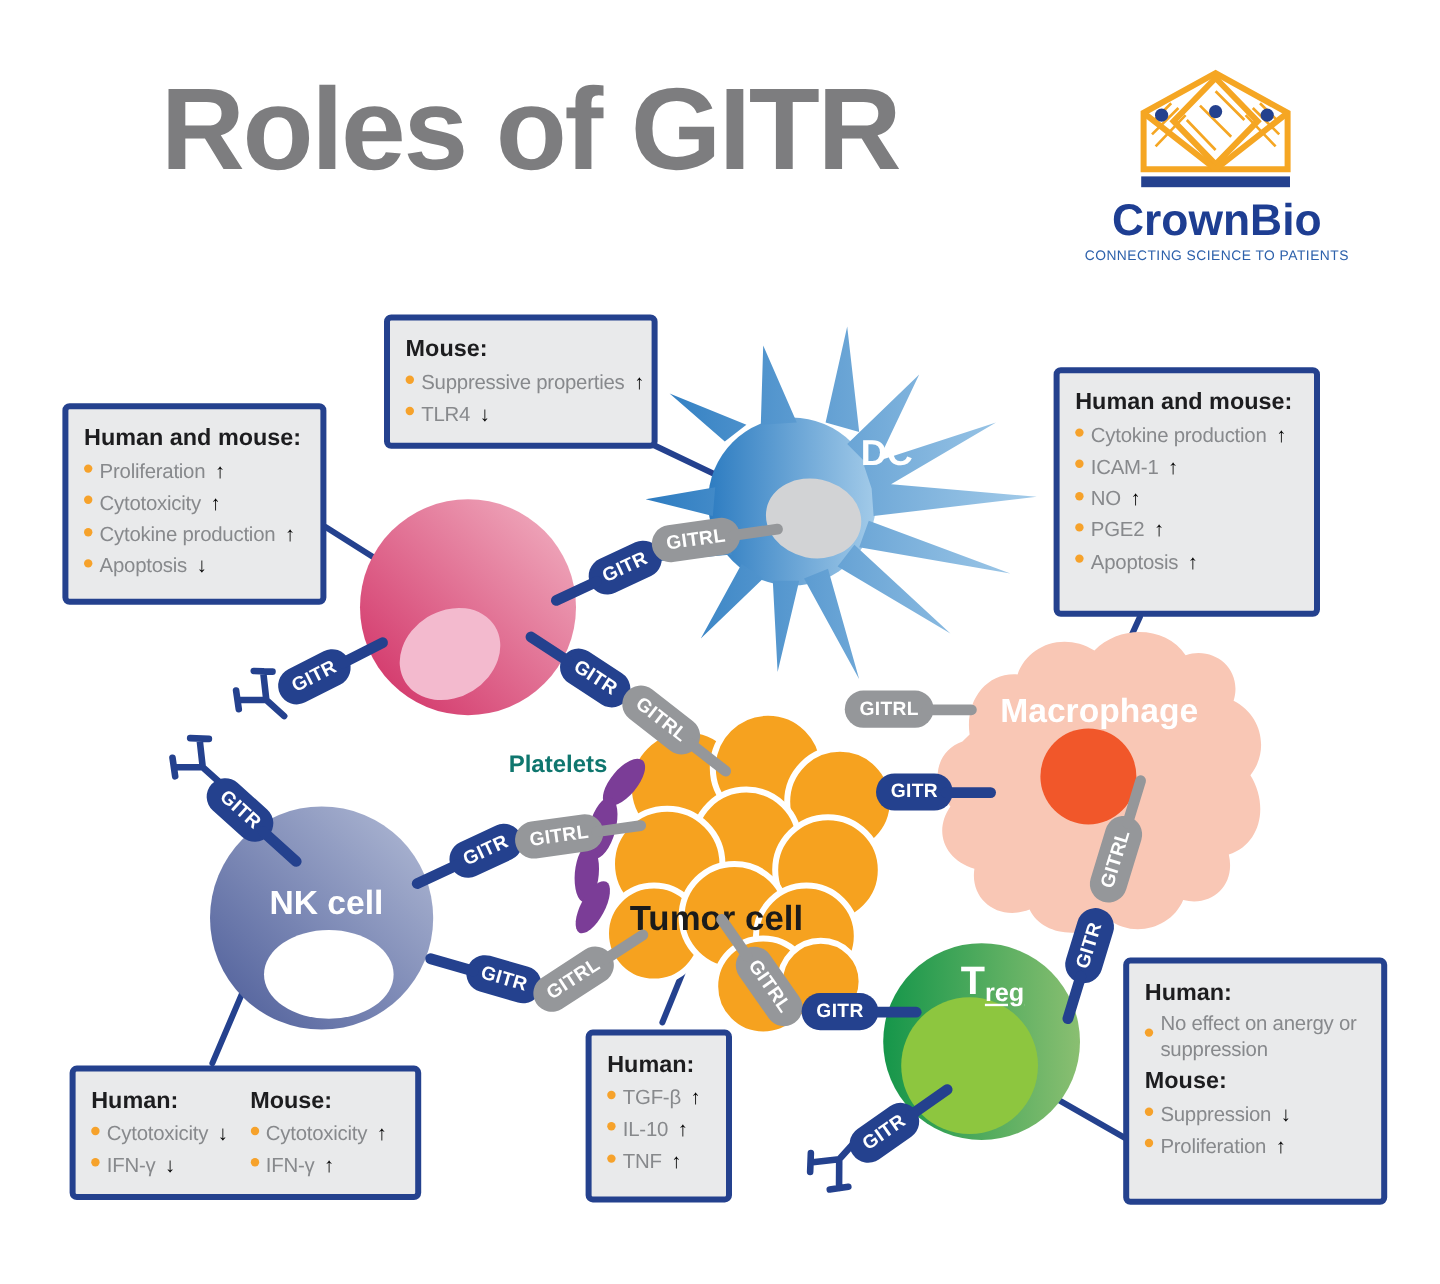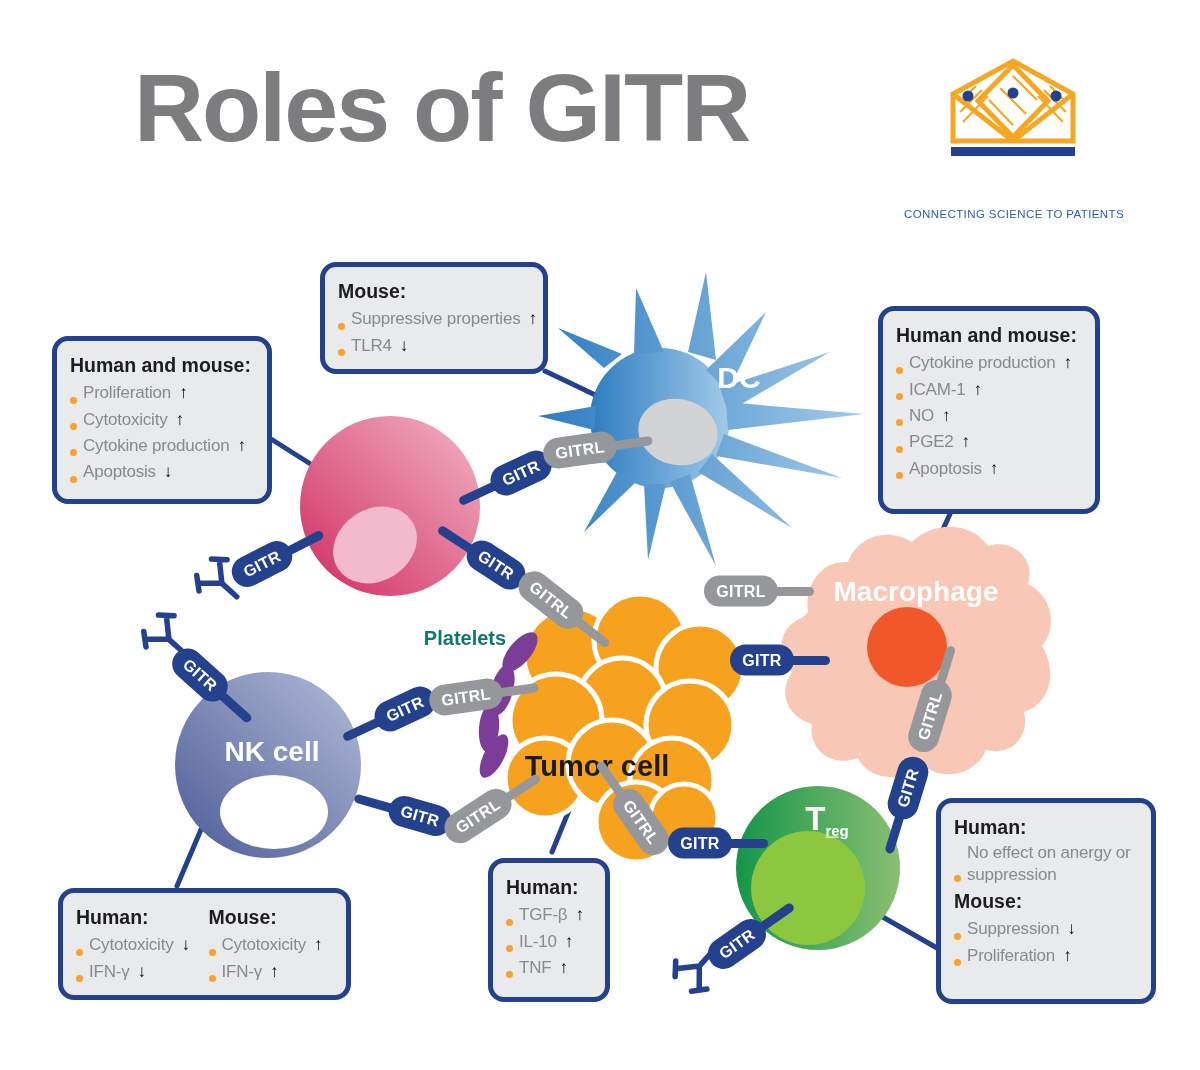--- a/index.html
+++ b/index.html
@@ -17,40 +17,40 @@
 
   
   .cell-label{position:absolute;z-index:2;color:#fff;font-weight:bold;text-align:center;
               transform:translate(-50%,-50%);line-height:1.05;white-space:nowrap;}
   .lbl-effector{font-size:27px;}
   .lbl-dc{font-size:30px;margin-left:41px;}
   .lbl-mac{font-size:28px;}
   .lbl-nk{font-size:28px;}
   .lbl-tumor{font-size:29px;color:#1b1b1b;}
   .lbl-treg{font-size:33px;}
-  .lbl-treg .sub{font-size:15px;vertical-align:-6px;font-weight:bold;text-decoration:underline;}
+  .lbl-treg .sub{font-size:21px;vertical-align:-6px;font-weight:bold;text-decoration:underline;}
   .lbl-platelets{font-size:20px;color:#0f766e;}
 
   
   .pill{position:absolute;z-index:3;display:flex;align-items:center;justify-content:center;
         height:31px;border-radius:16px;color:#fff;font-weight:bold;font-size:16px;
         letter-spacing:.3px;}
   .gitr{background:#24418e;width:64px;}
   .gitrl{background:#95979a;width:74px;}
   .stem{position:absolute;top:50%;height:9px;width:46px;border-radius:5px;background:inherit;
         transform:translateY(-50%);}
   .stem.r{left:calc(100% - 10px);}
   .stem.l{right:calc(100% - 10px);}
 
   
   .note{position:absolute;z-index:4;background:#e9eaeb;border:5px solid #24418e;
-        border-radius:16px;padding:12px 13px;box-sizing:border-box;}
+        border-radius:6px;padding:12px 13px;box-sizing:border-box;}
   .note h3{margin:0 0 3px 0;font-size:19.5px;color:#1d1d1f;line-height:1.25;}
   .note ul{list-style:none;margin:0;padding:0;}
-  .note li{display:flex;align-items:flex-end;gap:6px;font-size:17px;color:#87898c;
+  .note li{display:flex;align-items:center;gap:6px;font-size:17px;color:#87898c;
            line-height:1.55;letter-spacing:-.2px;white-space:nowrap;}
   .note li.wrap{white-space:normal;line-height:1.25;margin-bottom:4px;}
   .dot{width:7px;height:7px;border-radius:50%;background:#f6a22b;flex:none;
        position:relative;top:-3px;}
   .arr{color:#000;font-weight:bold;margin-left:2px;font-size:17px;}
   .cols{display:grid;grid-template-columns:1fr 1fr;column-gap:8px;}
   .sec2{margin-top:7px;}
 </style>
 </head>
 <body>
@@ -163,20 +163,21 @@
     </g>
 
     <g>
       <use href="#ab" transform="translate(216,578) rotate(-48)"></use>
       <use href="#ab" transform="translate(163,634) rotate(-48)"></use>
       <use href="#ab" transform="translate(694,972) rotate(-138)"></use>
     </g>
   </svg>
 
   <div class="title">Roles of GITR</div>
+  <div class="logo-name">CrownBio</div>
   <div class="logo-tagline">CONNECTING SCIENCE TO PATIENTS</div>
 
   <div class="cell-label lbl-dc" style="left:698px;top:378px;">DC</div>
   <div class="cell-label lbl-mac" style="left:916px;top:592px;">Macrophage</div>
   <div class="cell-label lbl-nk" style="left:272px;top:752px;">NK cell</div>
   <div class="cell-label lbl-tumor" style="left:597px;top:766px;">Tumor cell</div>
   <div class="cell-label lbl-treg" style="left:827px;top:820px;"><span>T</span><span class="sub">reg</span></div>
   <div class="cell-label lbl-platelets" style="left:465px;top:638px;">Platelets</div>
 
   <div class="pill gitr" style="left:262px;top:564px;transform:translate(-50%,-50%) rotate(-27deg);">

